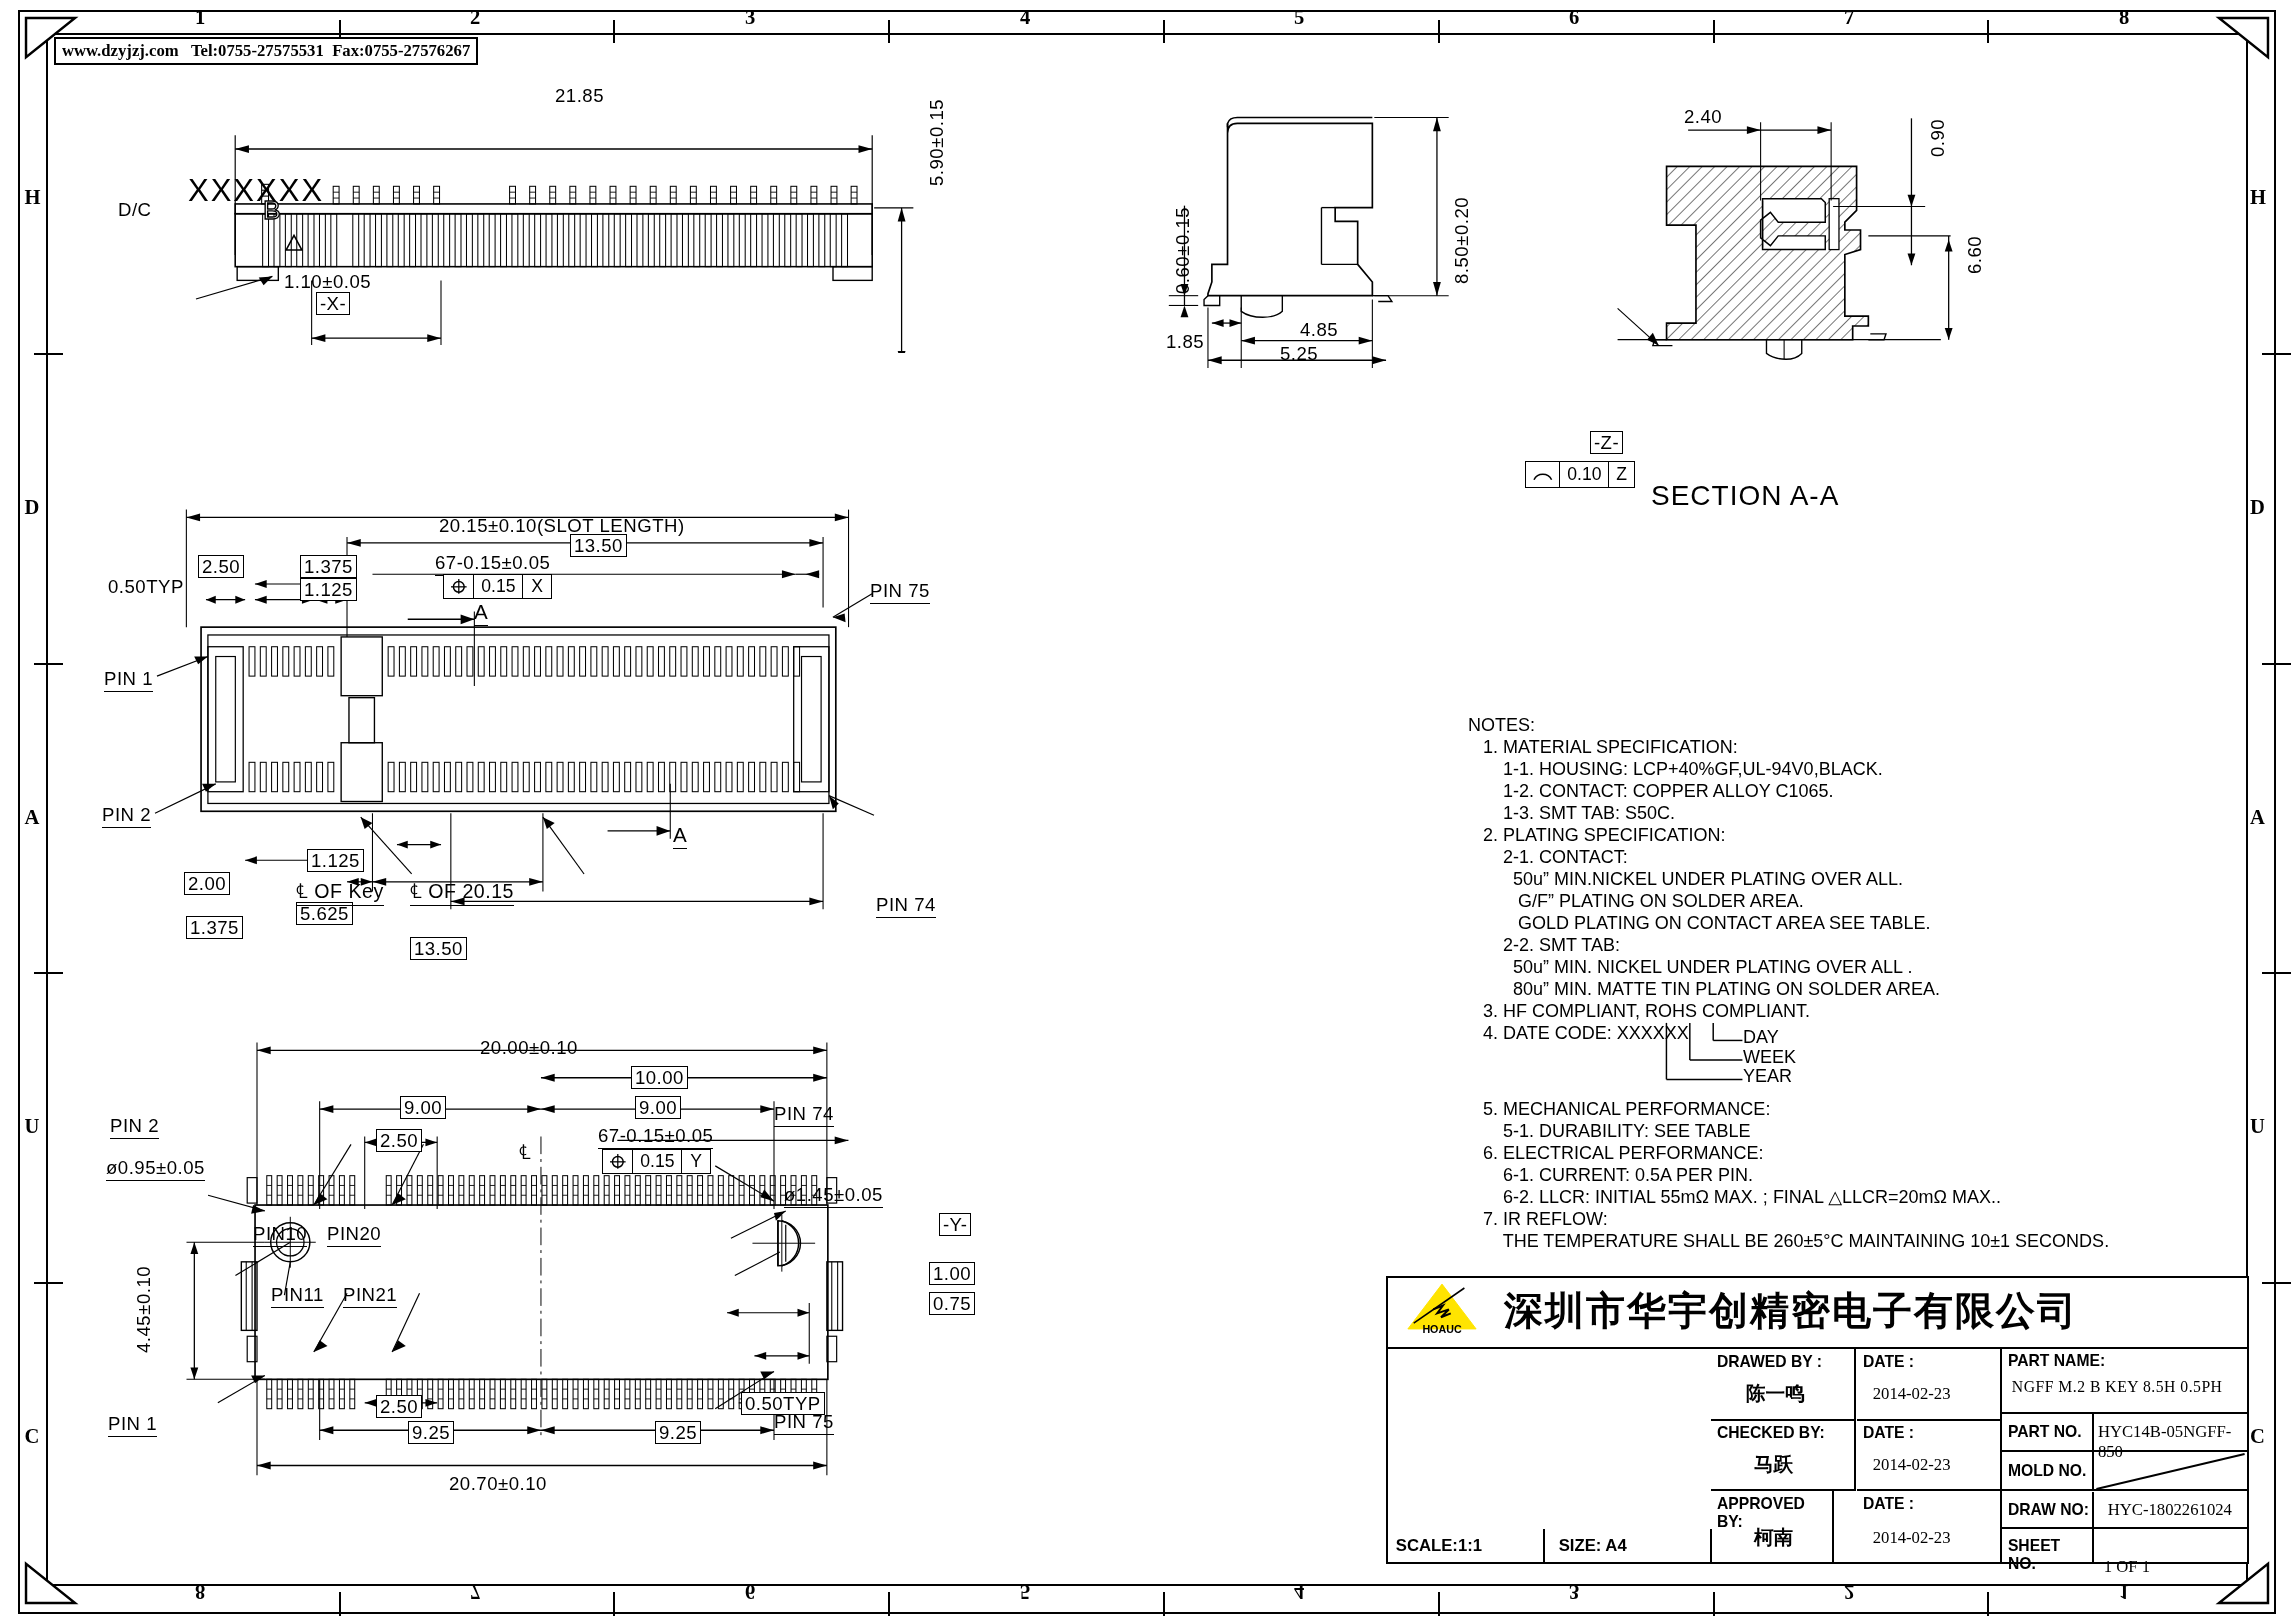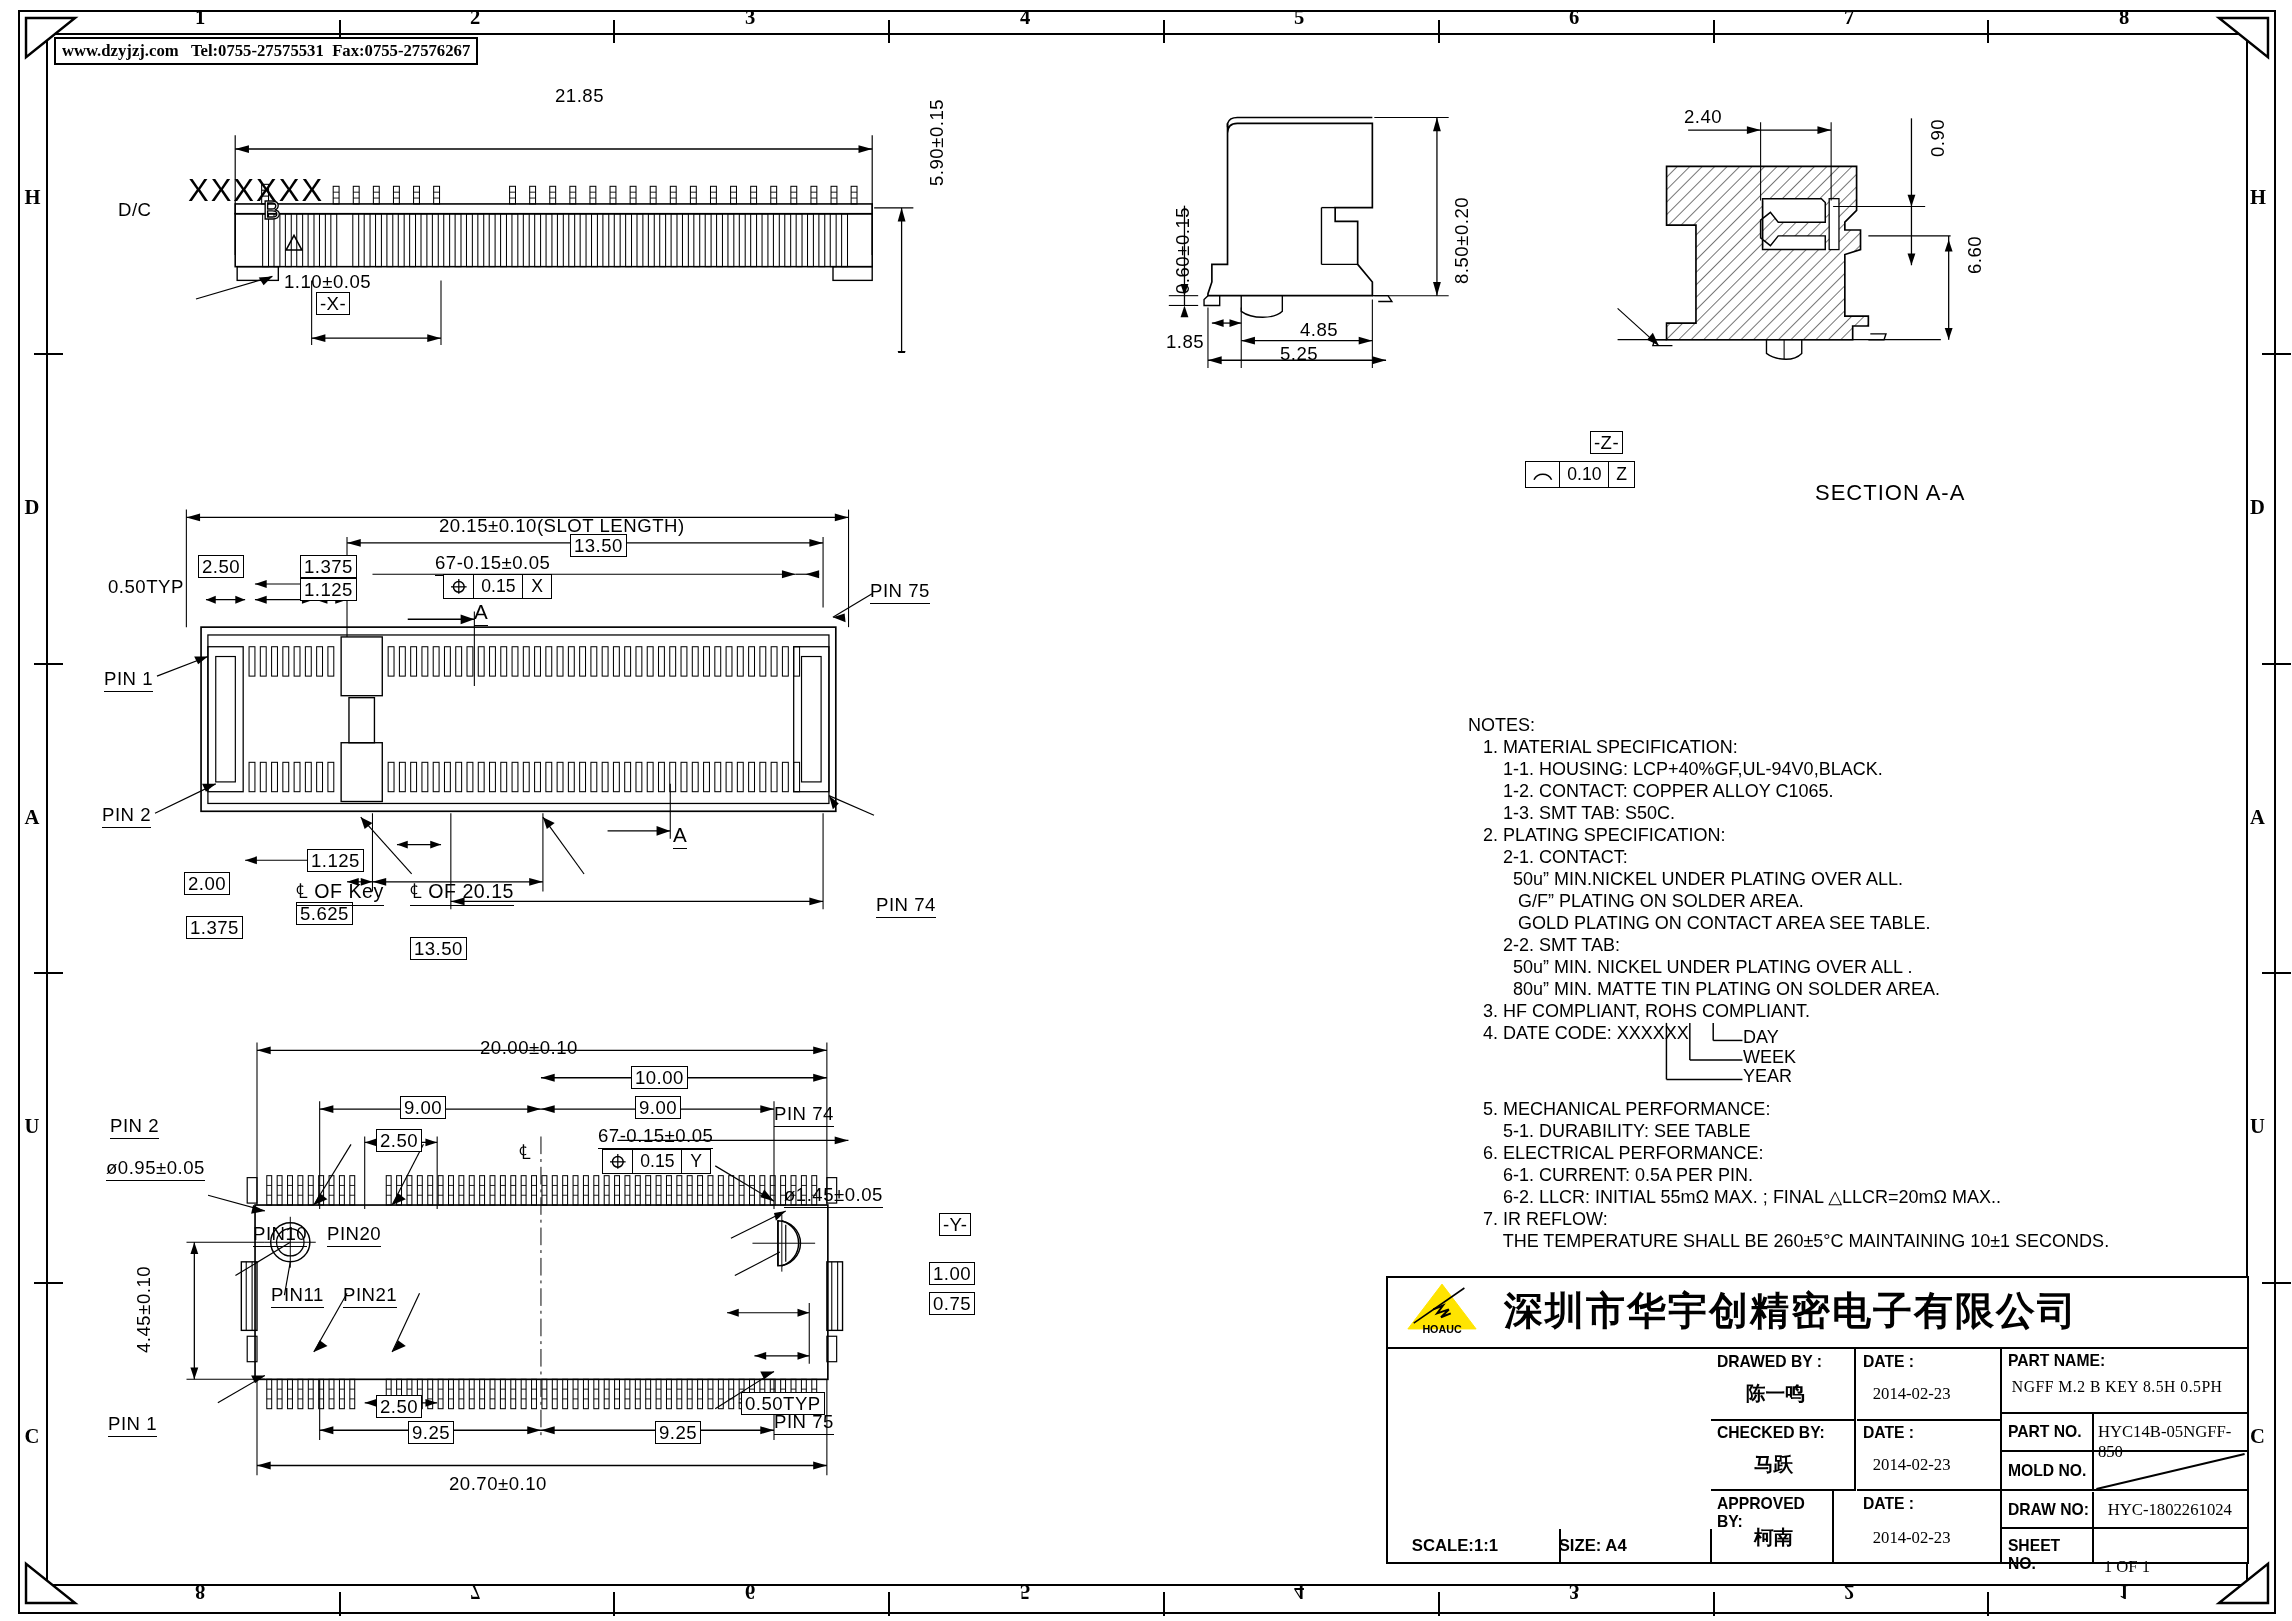--- a/index.html
+++ b/index.html
@@ -368,21 +368,21 @@
 <div class="abs dim boxed" style="left:1590px;top:431px;">-Z-</div>
 <div class="abs" style="left:1525px;top:461px;display:flex;border:1.6px solid #000;background:#fff;font-size:17.6px;">
   <span style="padding:2px 5.9px;border-right:1.6px solid #000;display:flex;align-items:center;">
     <svg width="21.6" height="13.7" viewBox="0 0 22 14">
         <path d="M2,12 A10,10 0 0 1 20,12" fill="none" stroke="#000" stroke-width="1.6"></path>
       </svg>
   </span>
   <span style="padding:2px 6.9px;border-right:1.6px solid #000;">0.10</span>
   <span style="padding:2px 6.9px;">Z</span>
 </div>
-<div class="abs" style="left:1815px;top:480px;font-size:22px;letter-spacing:1px;">SECTION A-A</div>
+<div class="abs" style="left:1651px;top:480px;font-size:28px;letter-spacing:1px;">SECTION A-A</div>
 
 <svg class="abs" style="left:147px;top:490px;" width="784" height="431" viewBox="0 0 800 440">
 
   <rect x="55" y="140" width="648" height="188" fill="none" stroke="#000" stroke-width="1.7"></rect>
   <rect x="62" y="148" width="634" height="172" fill="none" stroke="#000" stroke-width="1.3"></rect>
 
   <rect x="62" y="160" width="36" height="148" fill="none" stroke="#000" stroke-width="1.3"></rect>
   <rect x="660" y="160" width="36" height="148" fill="none" stroke="#000" stroke-width="1.3"></rect>
   <rect x="70" y="170" width="20" height="128" fill="none" stroke="#000" stroke-width="1.2"></rect>
   <rect x="668" y="170" width="20" height="128" fill="none" stroke="#000" stroke-width="1.2"></rect>
@@ -1097,21 +1097,21 @@
     <svg class="abs" style="left:15.7px;top:2px;" width="76" height="55" viewBox="0 0 78 56">
       <polygon points="39,4 74,50 4,50" fill="#FFE400" stroke="#FFE400" stroke-width="1"></polygon>
       <path d="M10,44 L62,8" stroke="#000" stroke-width="1.6" fill="none"></path>
       <path d="M30,30 L40,26 L34,34 L46,30 L38,38 L48,34" stroke="#000" stroke-width="2" fill="none"></path>
       <text x="39" y="54" font-size="11" font-weight="bold" text-anchor="middle" fill="#000" font-family="Liberation Sans, sans-serif">HOAUC</text>
     </svg>
     <div class="abs cn" style="left:116px;top:5.9px;font-size:39px;letter-spacing:2px;">深圳市华宇创精密电子有限公司</div>
   </div>
 
 
-  <div class="tbcell" style="left:0;top:251px;width:157px;height:33px;border-bottom:none;margin-left:16px;">
+  <div class="tbcell" style="left:0;top:251px;width:157px;height:33px;border-bottom:none;">
     <div class="tlab abs" style="left:7.8px;top:6.9px;font-size:16.7px;">SCALE:1:1</div>
   </div>
   <div class="tbcell" style="left:157px;top:251px;width:167px;height:33px;border-bottom:none;">
     <div class="tlab abs" style="left:13.7px;top:6.9px;font-size:16.7px;">SIZE:  A4</div>
   </div>
 
   <div class="tbcell" style="left:323px;top:71px;width:145px;height:72px;">
     <div class="tlab abs" style="left:5.9px;top:3.9px;">DRAWED  BY :</div>
     <div class="tval cn abs" style="left:35px;top:31px;font-size:19.6px;">陈一鸣</div>
   </div>

